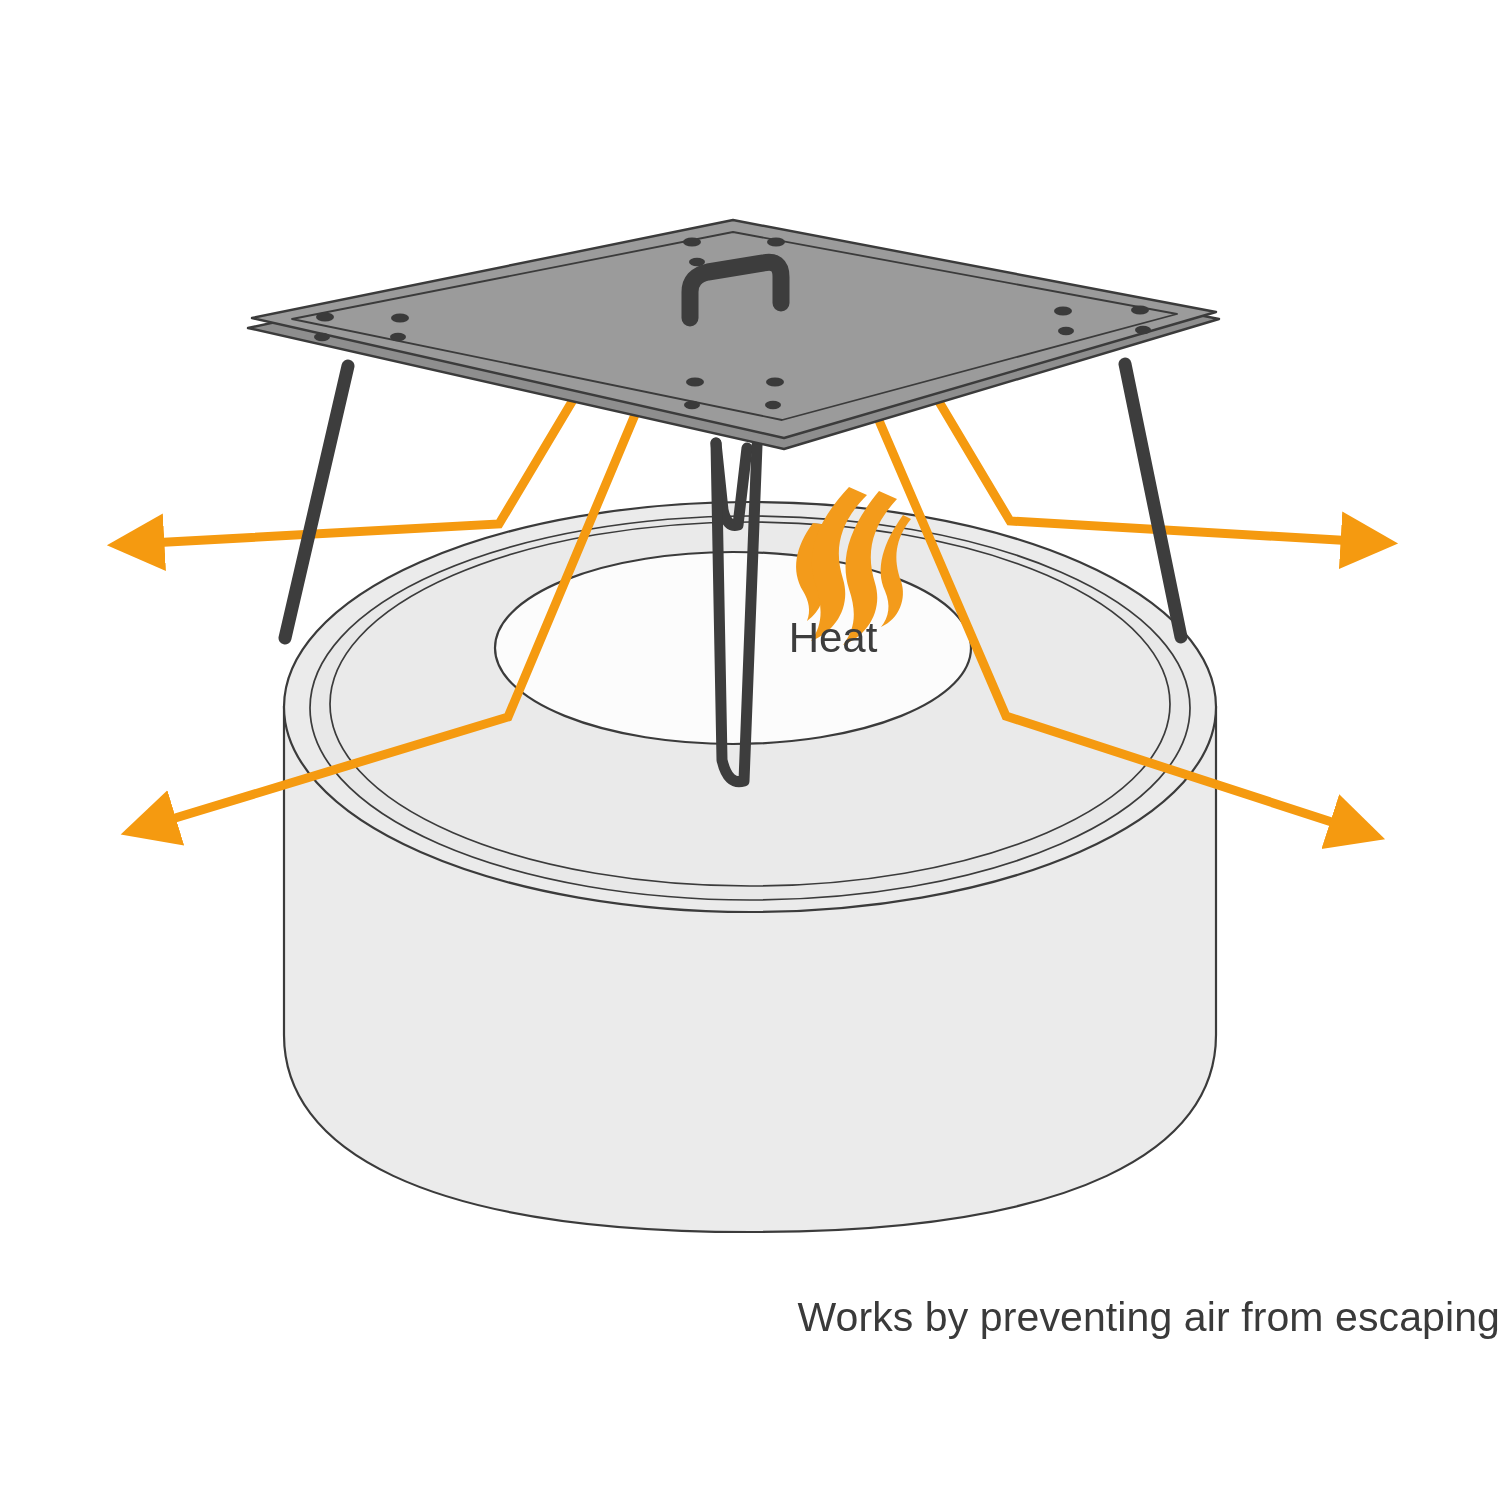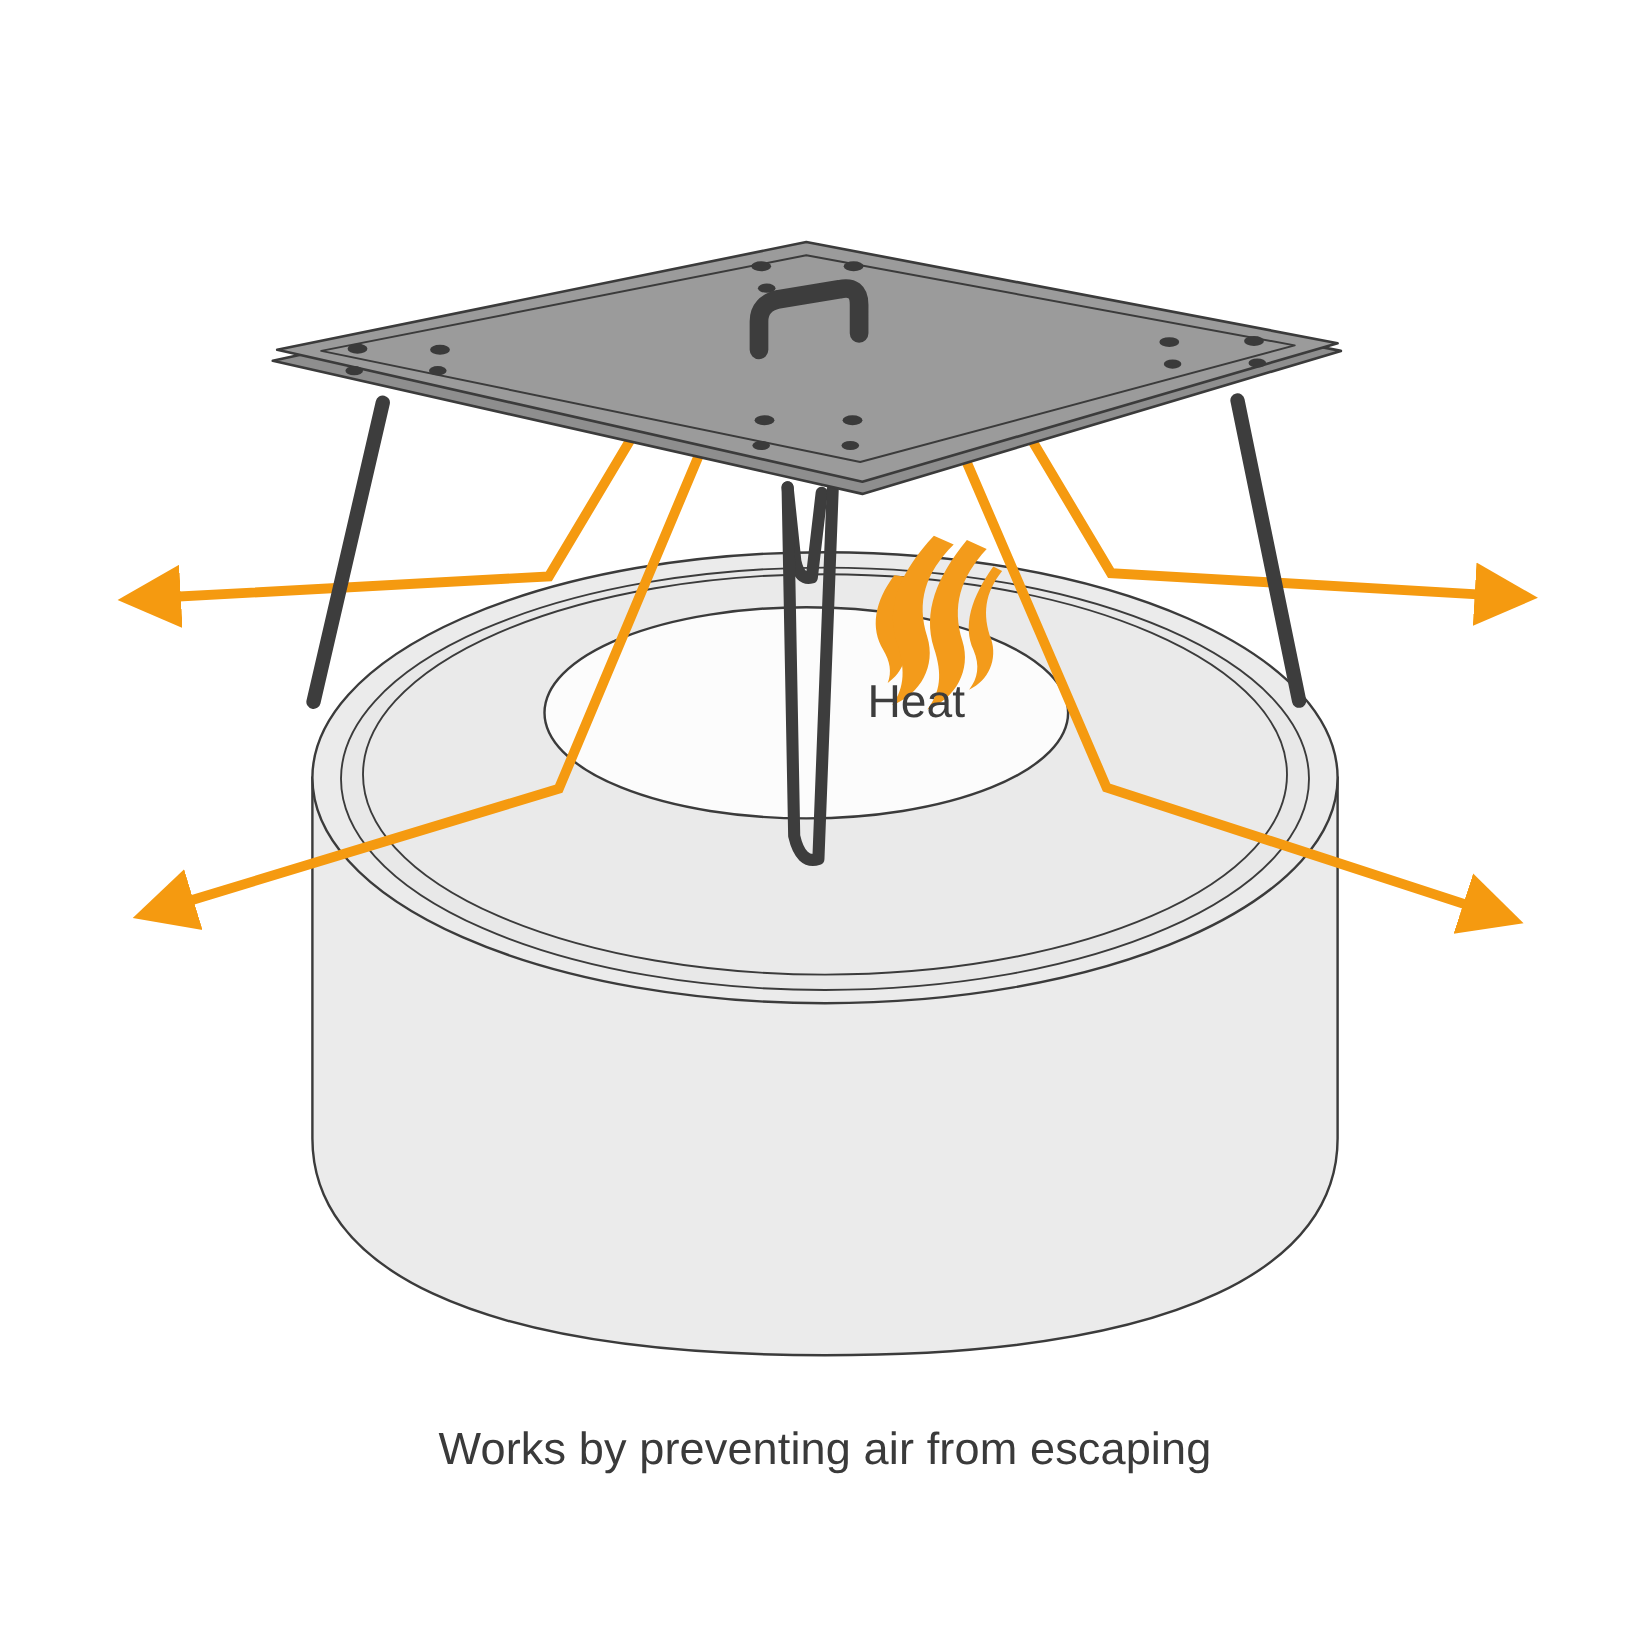--- a/index.html
+++ b/index.html
@@ -25,21 +25,21 @@
     top: 0;
     width: 1500px;
     height: 1500px;
     display: block;
   }
   .caption-wrap {
     position: absolute;
     left: 0;
     top: 1288px;
     width: 1500px;
-    text-align: center;
+    text-align: right;
     pointer-events: none;
   }
   .caption-line {
     font-family: "Liberation Sans", sans-serif;
     font-size: 41px;
     line-height: 59px;
     color: #3a3a3a;
     letter-spacing: 0.1px;
     white-space: nowrap;
   }

